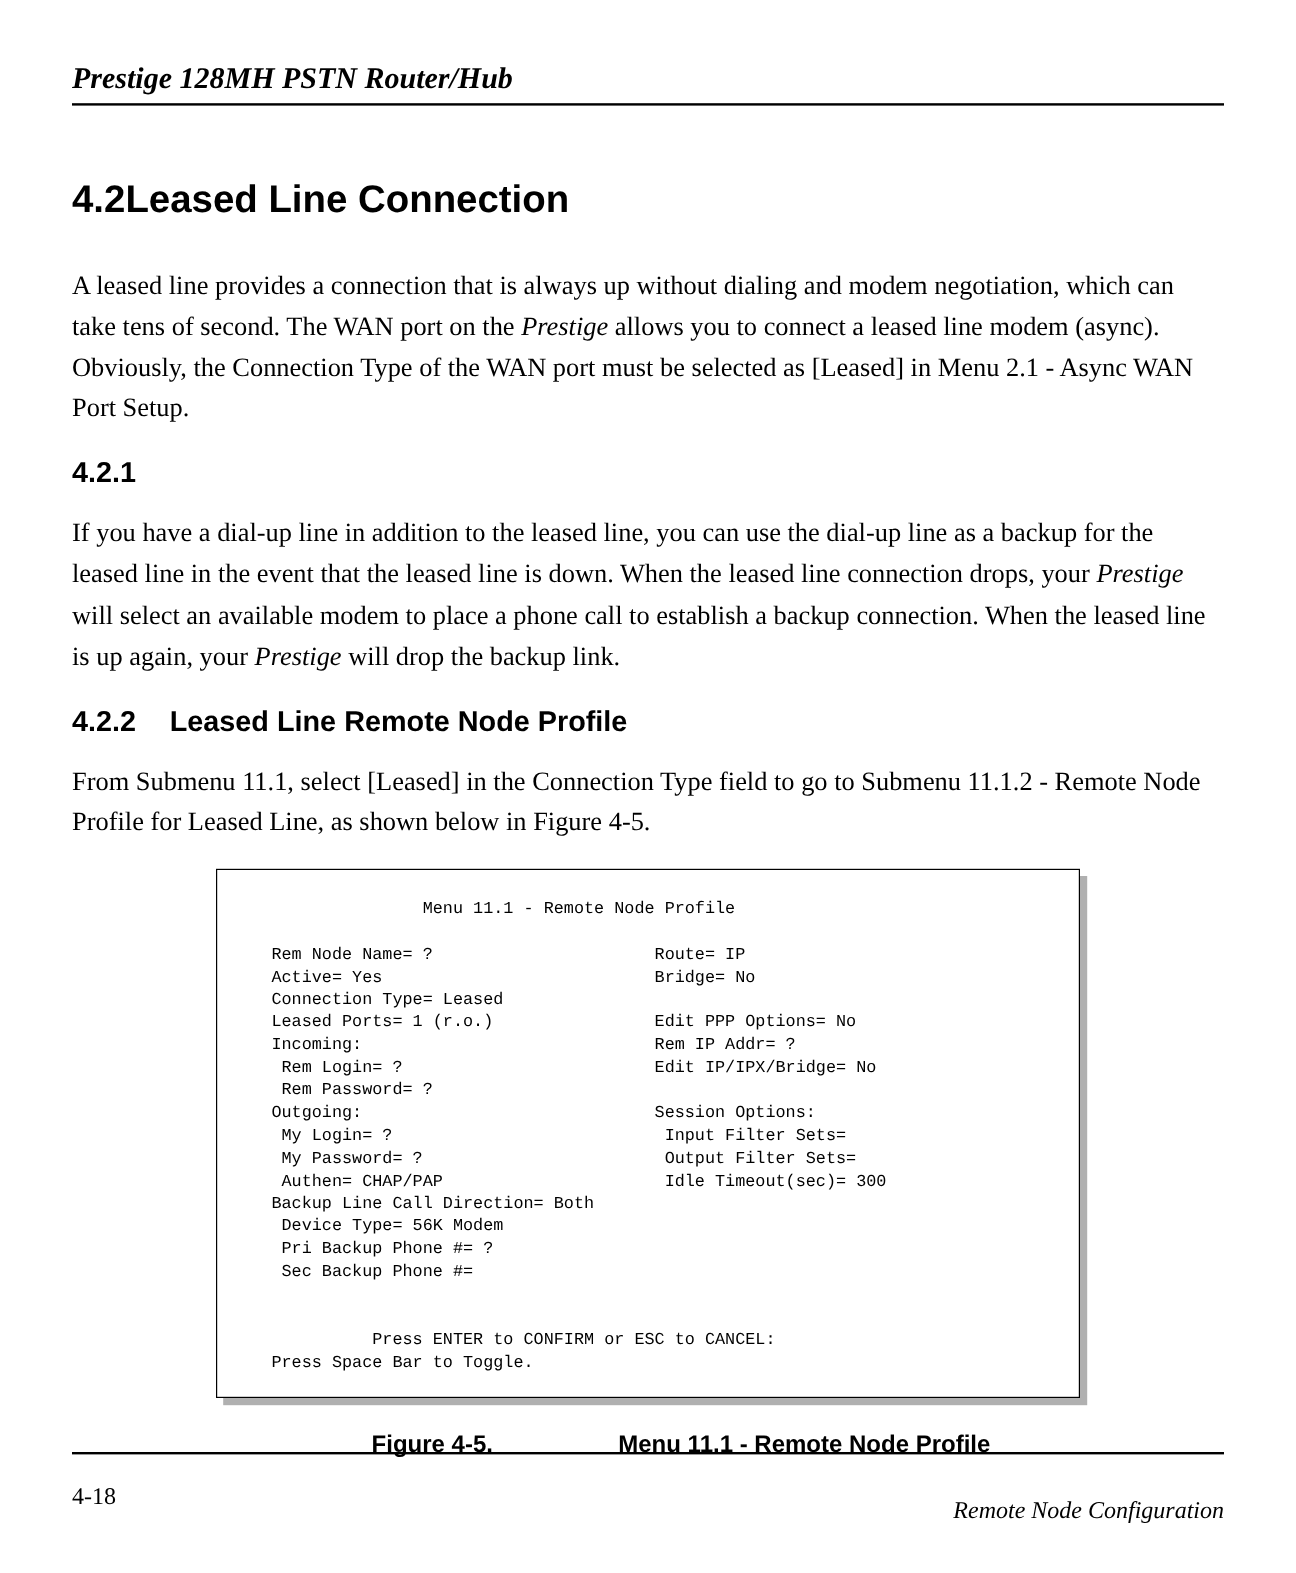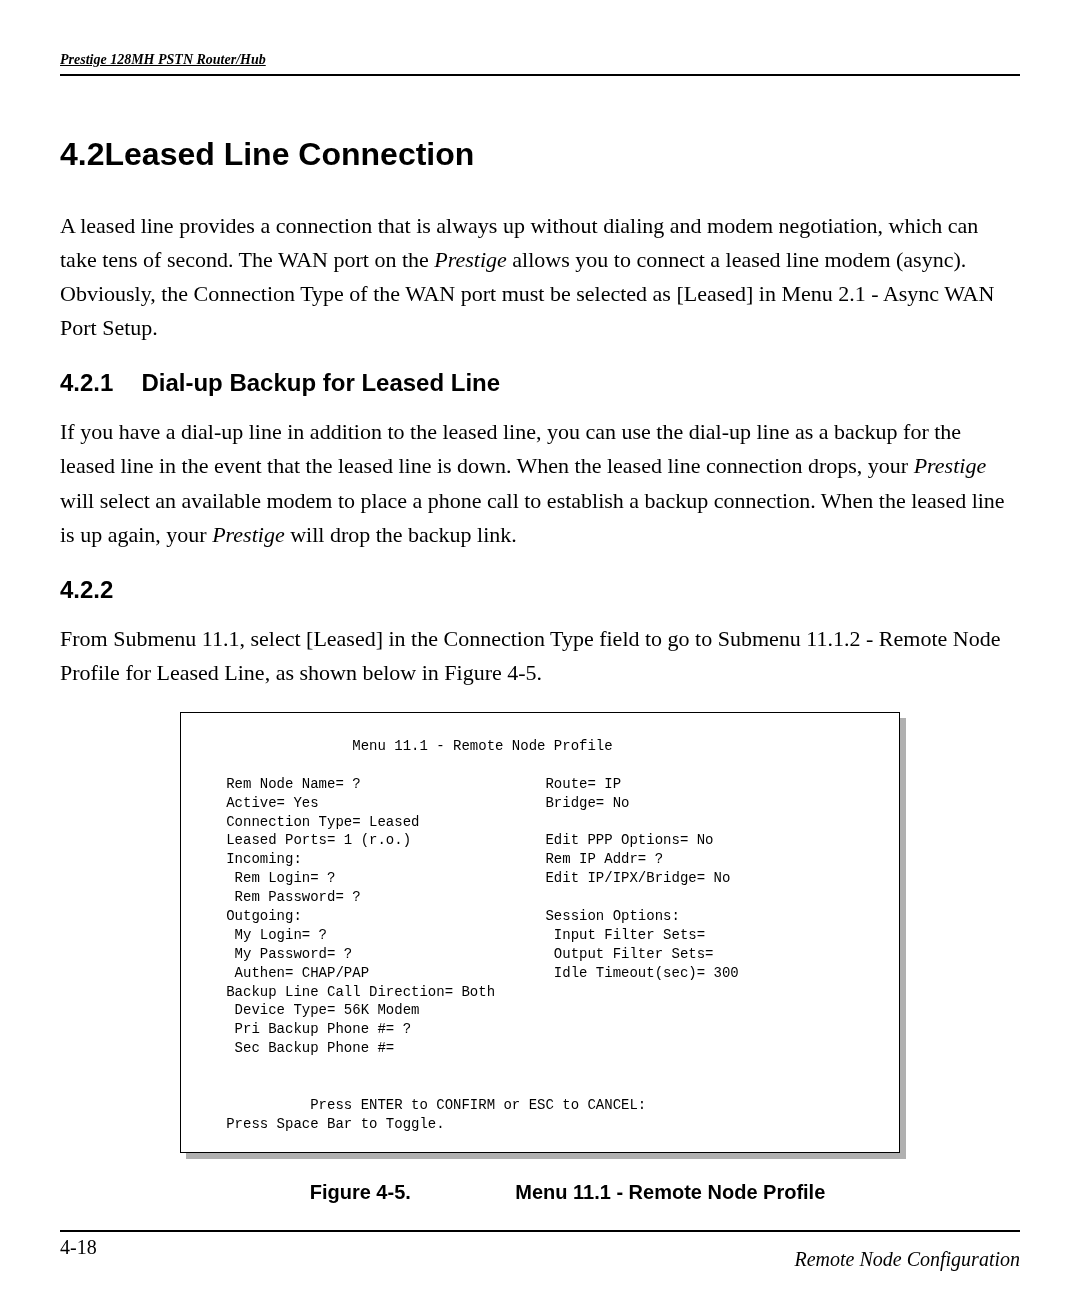--- a/index.html
+++ b/index.html
@@ -12,25 +12,24 @@
   .page {
     width: 1080px;
     height: 1311px;
     position: relative;
     box-sizing: border-box;
     padding: 52px 60px 40px 60px;
   }
   .running-header {
     font-style: italic;
     font-weight: bold;
-    font-size: 14px;
+    font-size: 25px;
     border-bottom: 2px solid #000;
     padding-bottom: 6px;
     margin-bottom: 60px;
-    text-decoration: underline;
   }
   .section-heading {
     font-family: Arial, Helvetica, sans-serif;
     font-weight: bold;
     font-size: 32px;
     margin: 0 0 36px 0;
     display: flex;
   }
   .para {
     font-size: 22px;
@@ -72,21 +71,21 @@
     font-weight: bold;
     font-size: 20px;
     text-align: center;
     margin: 28px 0 0 0;
   }
   .fig-label { display: inline-block; width: 200px; text-align: left; margin-left: 55px;}
   .footer {
     position: absolute;
     left: 60px; right: 60px; bottom: 40px;
     border-top: 2px solid #000;
-    padding-top: 4px;
+    padding-top: 24px;
     display: flex;
     justify-content: space-between;
     font-size: 20px;
   }
   .footer-right { font-style: italic; margin-top: 12px; }
 </style>
 </head>
 <body>
 
 <div class="page">
@@ -97,29 +96,29 @@
     <span>4.2</span>
     <span>Leased Line Connection</span>
   </h2>
 
   <p class="para">
     <span>A leased line provides a connection that is always up without dialing and modem negotiation, which can take tens of second.  The WAN port on the </span><span class="ital">Prestige</span><span> allows you to connect a leased line modem (async).  Obviously, the Connection Type of the WAN port must be selected as [Leased] in Menu 2.1 - Async WAN Port Setup.</span>
   </p>
 
   <h3 class="sub-heading">
     <span>4.2.1</span>
-    <span>Dial-up Backup for Leased Line</span>
   </h3>
 
   <p class="para">
     <span>If you have a dial-up line in addition to the leased line, you can use the dial-up line as a backup for the leased line in the event that the leased line is down.  When the leased line connection drops, your </span><span class="ital">Prestige</span><span> will select an available modem to place a phone call to establish a backup connection. When the leased line is up again, your </span><span class="ital">Prestige</span><span> will drop the backup link.</span>
   </p>
 
   <h3 class="sub-heading">
     <span>4.2.2</span>
+    <span>Leased Line Remote Node Profile</span>
   </h3>
 
   <p class="para">From Submenu 11.1, select [Leased] in the Connection Type field to go to Submenu 11.1.2 - Remote Node Profile for Leased Line, as shown below in Figure 4-5.</p>
 
   <div class="menu-box-wrap">
     <div class="menu-box-shadow"></div>
     <div class="menu-box"><span>                  Menu 11.1 - Remote Node Profile</span>
 
 <span>   Rem Node Name= ?                      Route= IP</span>
 <span>   Active= Yes                           Bridge= No</span>

